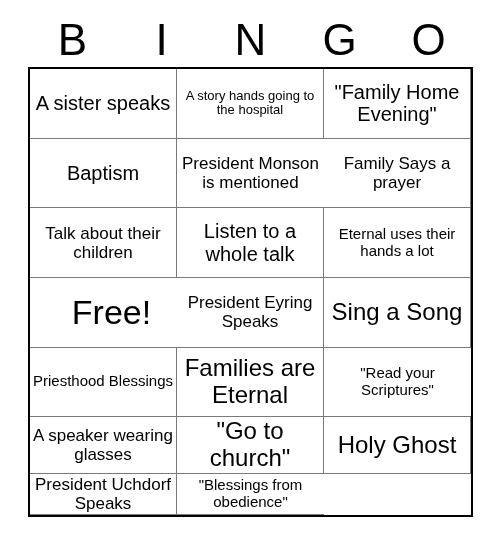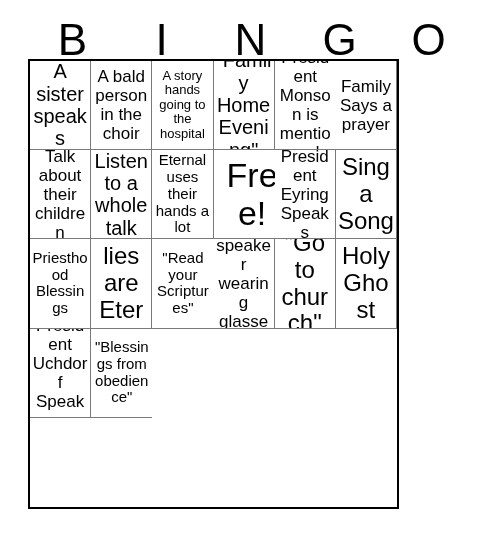--- a/index.html
+++ b/index.html
@@ -39,27 +39,27 @@
     line-height: 1;
     font-weight: 400;
     letter-spacing: 0px;
     color: #000000;
     -webkit-font-smoothing: antialiased;
   }
   
   #grid {
     position: absolute;
     left: 28px;
-    top: 59px;
-    width: 371px;
+    top: 67px;
+    width: 445px;
     height: 450px;
     box-sizing: border-box;
     border: 2px solid #000000;
     display: grid;
-    grid-template-columns: repeat(6, 1fr);
+    grid-template-columns: repeat(3, 1fr);
     grid-template-rows: repeat(5, 1fr);
     background: #ffffff;
   }
   .cell {
     box-sizing: border-box;
     border-right: 1px solid #7a7a7a;
     border-bottom: 1px solid #7a7a7a;
     display: flex;
     align-items: center;
     justify-content: center;
@@ -97,27 +97,27 @@
     <div class="header-letter">N</div>
     <div class="header-letter">G</div>
     <div class="header-letter">O</div>
   </div>
 
   <div id="grid">
       <div class="cell">
         <span class="cell-text fs-l">A sister speaks</span>
       </div>
       <div class="cell">
-        <span class="cell-text fs-m">A bald person in the choir</span>
-      </div>
-      <div class="cell">
         <span class="cell-text fs-xs">A story hands going to the hospital</span>
       </div>
       <div class="cell">
         <span class="cell-text fs-l">"Family Home Evening"</span>
+      </div>
+      <div class="cell">
+        <span class="cell-text fs-l">Baptism</span>
       </div>
       <div class="cell">
         <span class="cell-text fs-m">President Monson is mentioned</span>
       </div>
       <div class="cell">
         <span class="cell-text fs-m">Family Says a prayer</span>
       </div>
       <div class="cell">
         <span class="cell-text fs-m">Talk about their children</span>
       </div>

